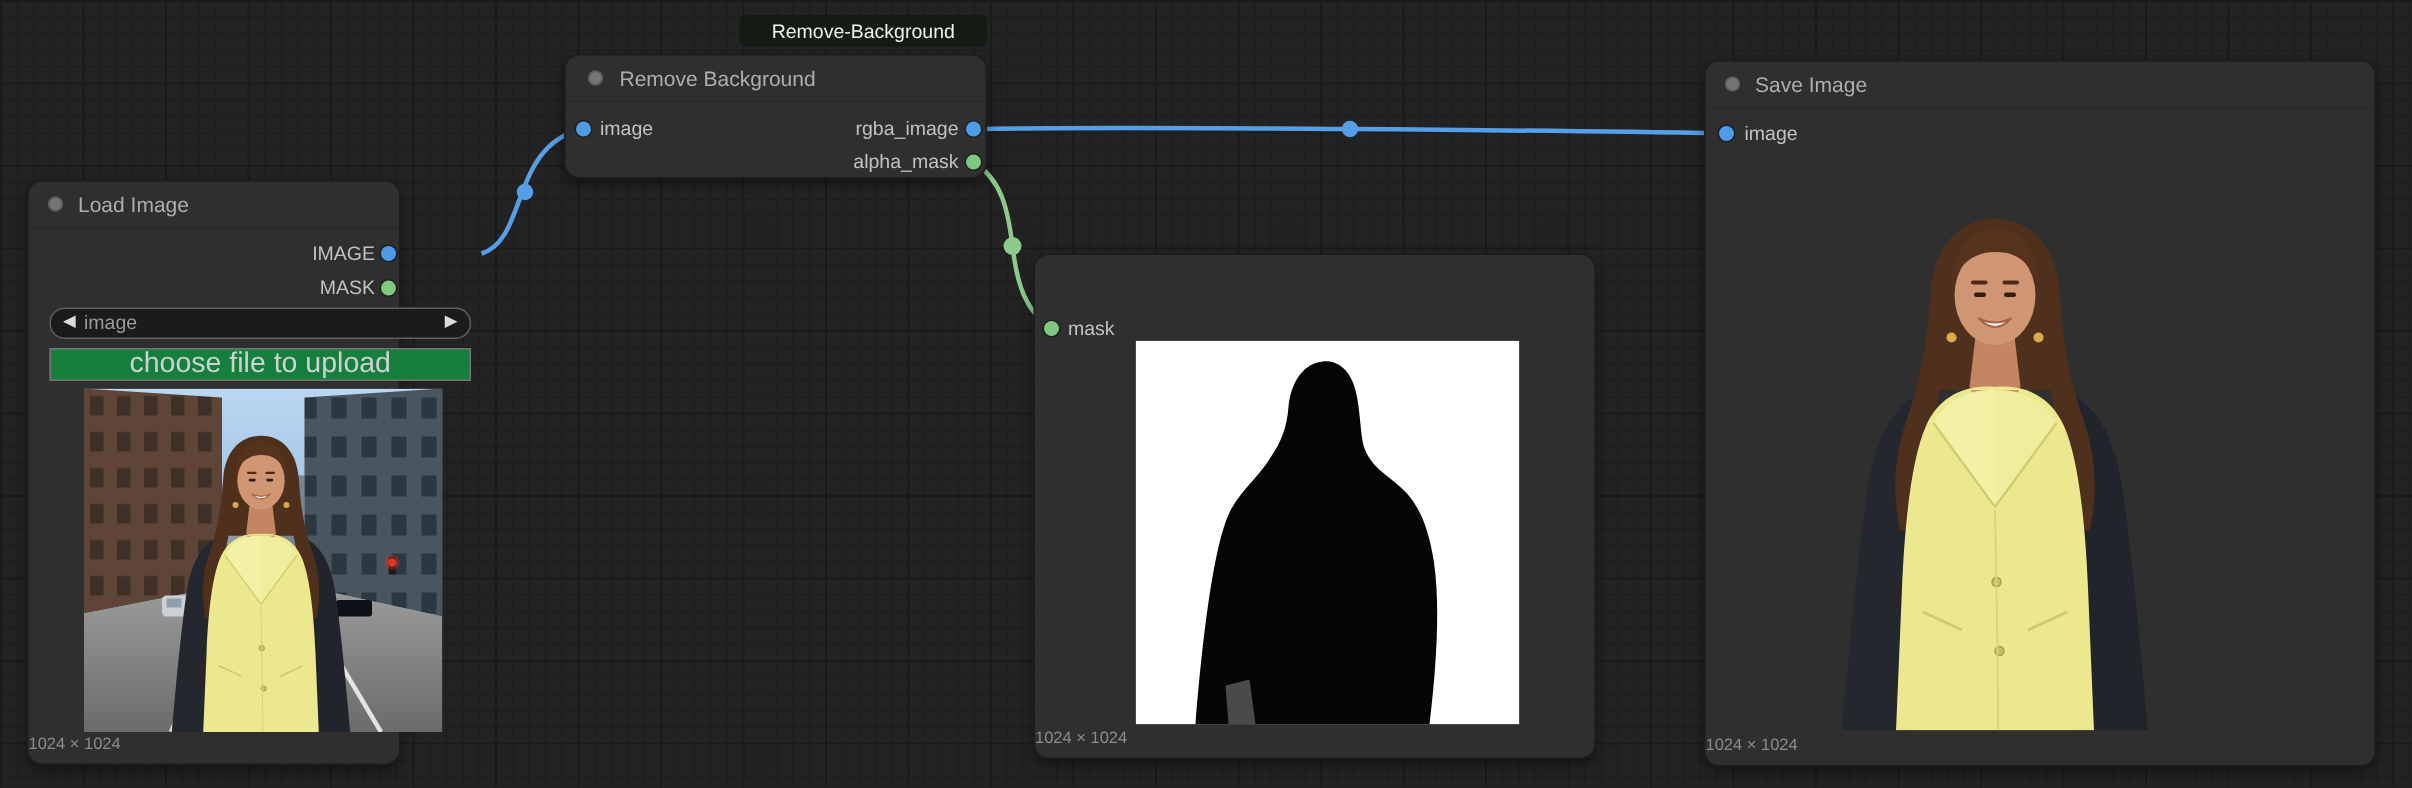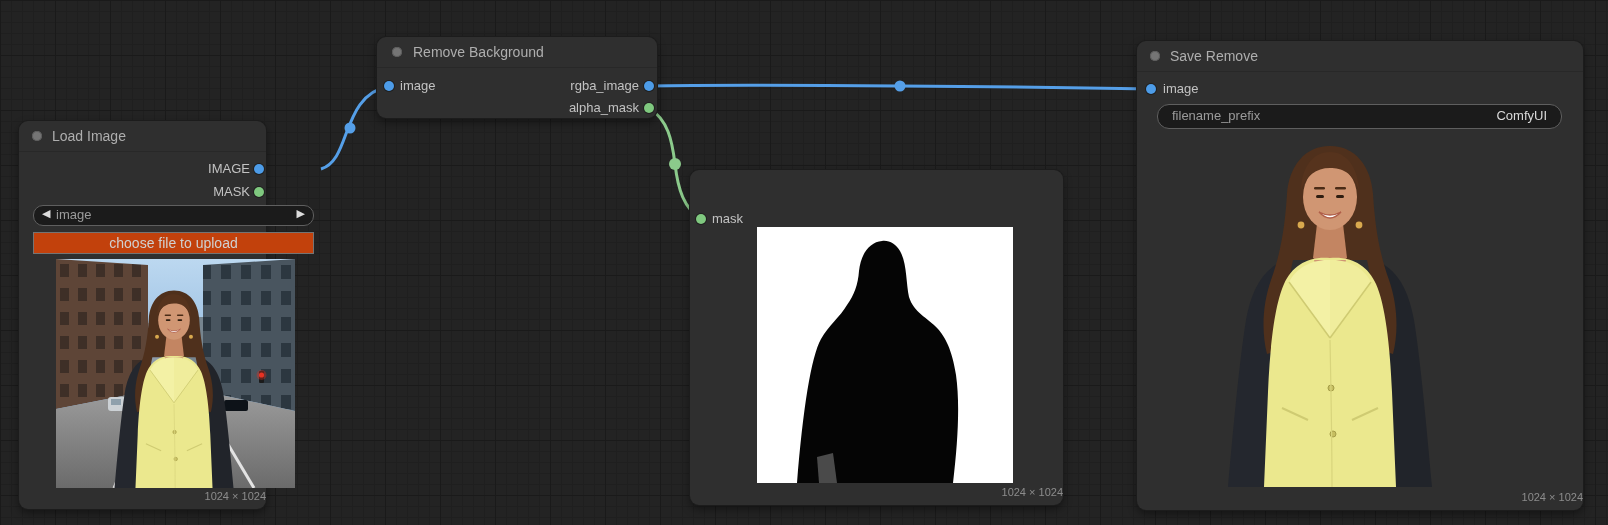--- a/index.html
+++ b/index.html
@@ -54,34 +54,34 @@
     position:absolute;background:#1b1b1b;border:1px solid #5f5f5f;border-radius:10px;
     font-size:13px;color:#9b9b9b;
   }
   .combo .arrow{position:absolute;top:1px;font-size:11px;color:#dcdcdc;cursor:pointer;}
   .combo .arrow.left{left:8px;}
   .combo .arrow.right{right:8px;}
   .combo .combo-label{position:absolute;left:22px;top:1px;}
   .combo .combo-value{position:absolute;left:0;right:0;top:1px;text-align:center;color:#d9d9d9;}
 
   .upload-btn{
-    position:absolute;background:#c2410c;border:1px solid #747474;
-    font-size:14px;color:#d0d0d0;text-align:center;cursor:pointer;
+    position:absolute;background:#15803d;border:1px solid #747474;
+    font-size:19px;color:#d0d0d0;text-align:center;cursor:pointer;
   }
   .pill-widget{
     position:absolute;background:#1b1b1b;border:1px solid #5f5f5f;border-radius:12px;
     font-size:13px;
   }
   .pill-widget .w-label{position:absolute;left:14px;top:3px;color:#9b9b9b;}
   .pill-widget .w-value{position:absolute;right:14px;top:3px;color:#d9d9d9;}
 
   .preview{position:absolute;overflow:hidden;}
   .preview svg{display:block;}
   .size-label{
-    position:absolute;left:0;right:0;text-align:right;
+    position:absolute;left:0;right:0;text-align:left;
     font-size:11px;color:#8c8c8c;white-space:nowrap;
   }
   .group-badge{
     position:absolute;left:493px;top:10px;width:165px;height:21px;line-height:21px;
     background:var(--badge-bg,#141b14);color:var(--badge-text,#edf2ed);
     font-size:13px;text-align:center;border-radius:4px;z-index:2;
   }
   .defs-hidden{position:absolute;width:0;height:0;overflow:hidden;}
 </style>
 </head>
@@ -120,20 +120,21 @@
 
   <svg class="wires" width="1608" height="525">
     <path class="wire-image" d="M321,169 C352,160 340,96 389,86"></path>
     <path class="wire-image" d="M649,86 C760,84 1040,87 1151,89"></path>
     <path class="wire-mask" d="M649,108 C668,120 672,140 675,164 C678,190 684,208 701,219"></path>
     <circle class="reroute-image" cx="350" cy="128" r="5.5"></circle>
     <circle class="reroute-image" cx="900" cy="86" r="5.5"></circle>
     <circle class="reroute-mask" cx="675" cy="164" r="6"></circle>
   </svg>
 
+  <div class="group-badge">Remove-Background</div>
 
   <div class="node" style="left:19px;top:121px;width:247px;height:388px;">
     <div class="node-header">
       <span class="status-dot"></span>
       <span class="node-title">Load Image</span>
     </div>
     <div class="slot out" style="right:16px;top:39px;">IMAGE</div>
     <span class="port blue" style="right:2px;top:43px;"></span>
     <div class="slot out" style="right:16px;top:62px;">MASK</div>
     <span class="port green" style="right:2px;top:66px;"></span>
@@ -209,29 +210,25 @@
         <path d="M125,14 C113,15 104,26 102,44 C101,58 97,68 90,78 C83,90 72,98 64,112 C54,130 46,182 40,256 L196,256 C201,214 203,176 199,148 C195,122 188,110 181,102 C170,90 157,86 152,70 C149,56 150,36 143,24 C139,17 132,13 125,14 Z" fill="#050505"></path>
         <path d="M60,230 L76,226 L80,256 L62,256 Z" fill="#4a4a4a"></path>
       </svg>
     </div>
     <div class="size-label" style="top:316px;">1024 × 1024</div>
   </div>
 
   <div class="node" style="left:1137px;top:41px;width:446px;height:469px;">
     <div class="node-header">
       <span class="status-dot"></span>
-      <span class="node-title">Save Remove</span>
+      <span class="node-title">Save Image</span>
     </div>
     <span class="port blue" style="left:9px;top:43px;"></span>
     <div class="slot" style="left:26px;top:39px;">image</div>
 
-    <div class="pill-widget" style="left:20px;top:63px;width:403px;height:23px;">
-      <span class="w-label">filename_prefix</span>
-      <span class="w-value">ComfyUI</span>
-    </div>
 
     <div class="preview" style="left:53px;top:99px;width:280px;height:347px;">
       <svg viewBox="0 0 280 347" width="280" height="347">
         <use href="#person" width="280" height="347"></use>
       </svg>
     </div>
     <div class="size-label" style="top:450px;">1024 × 1024</div>
   </div>
 
 </div>

